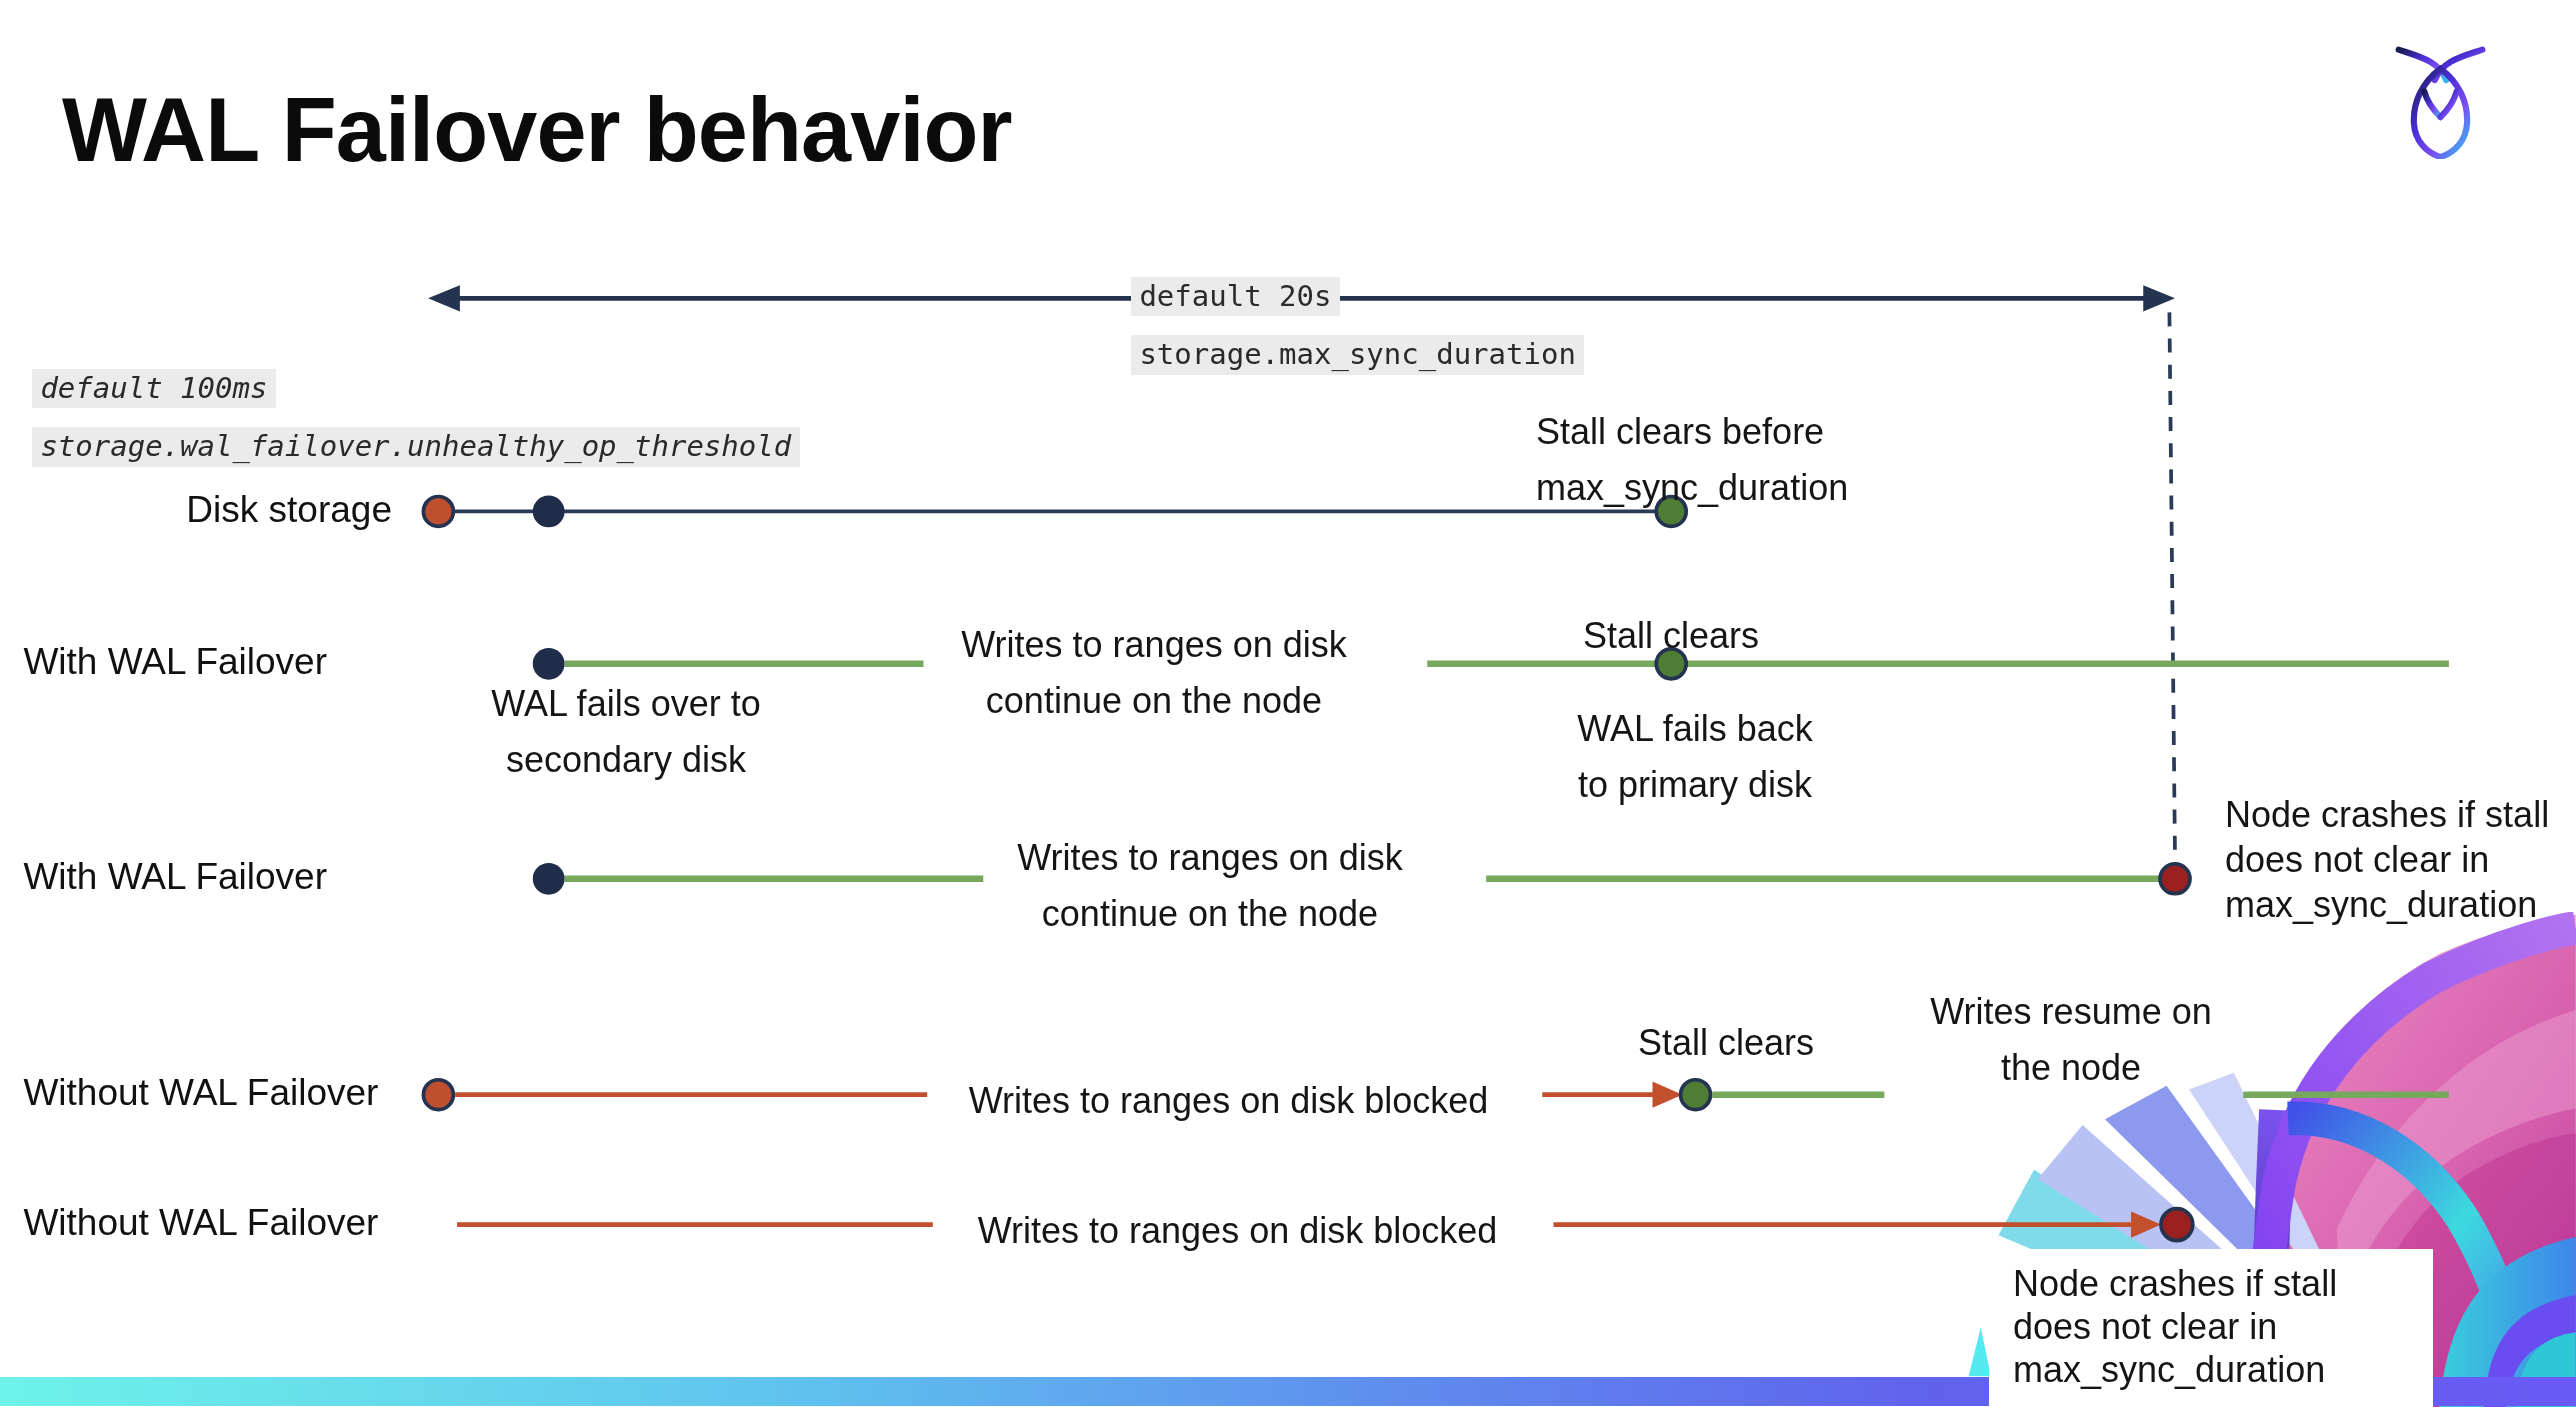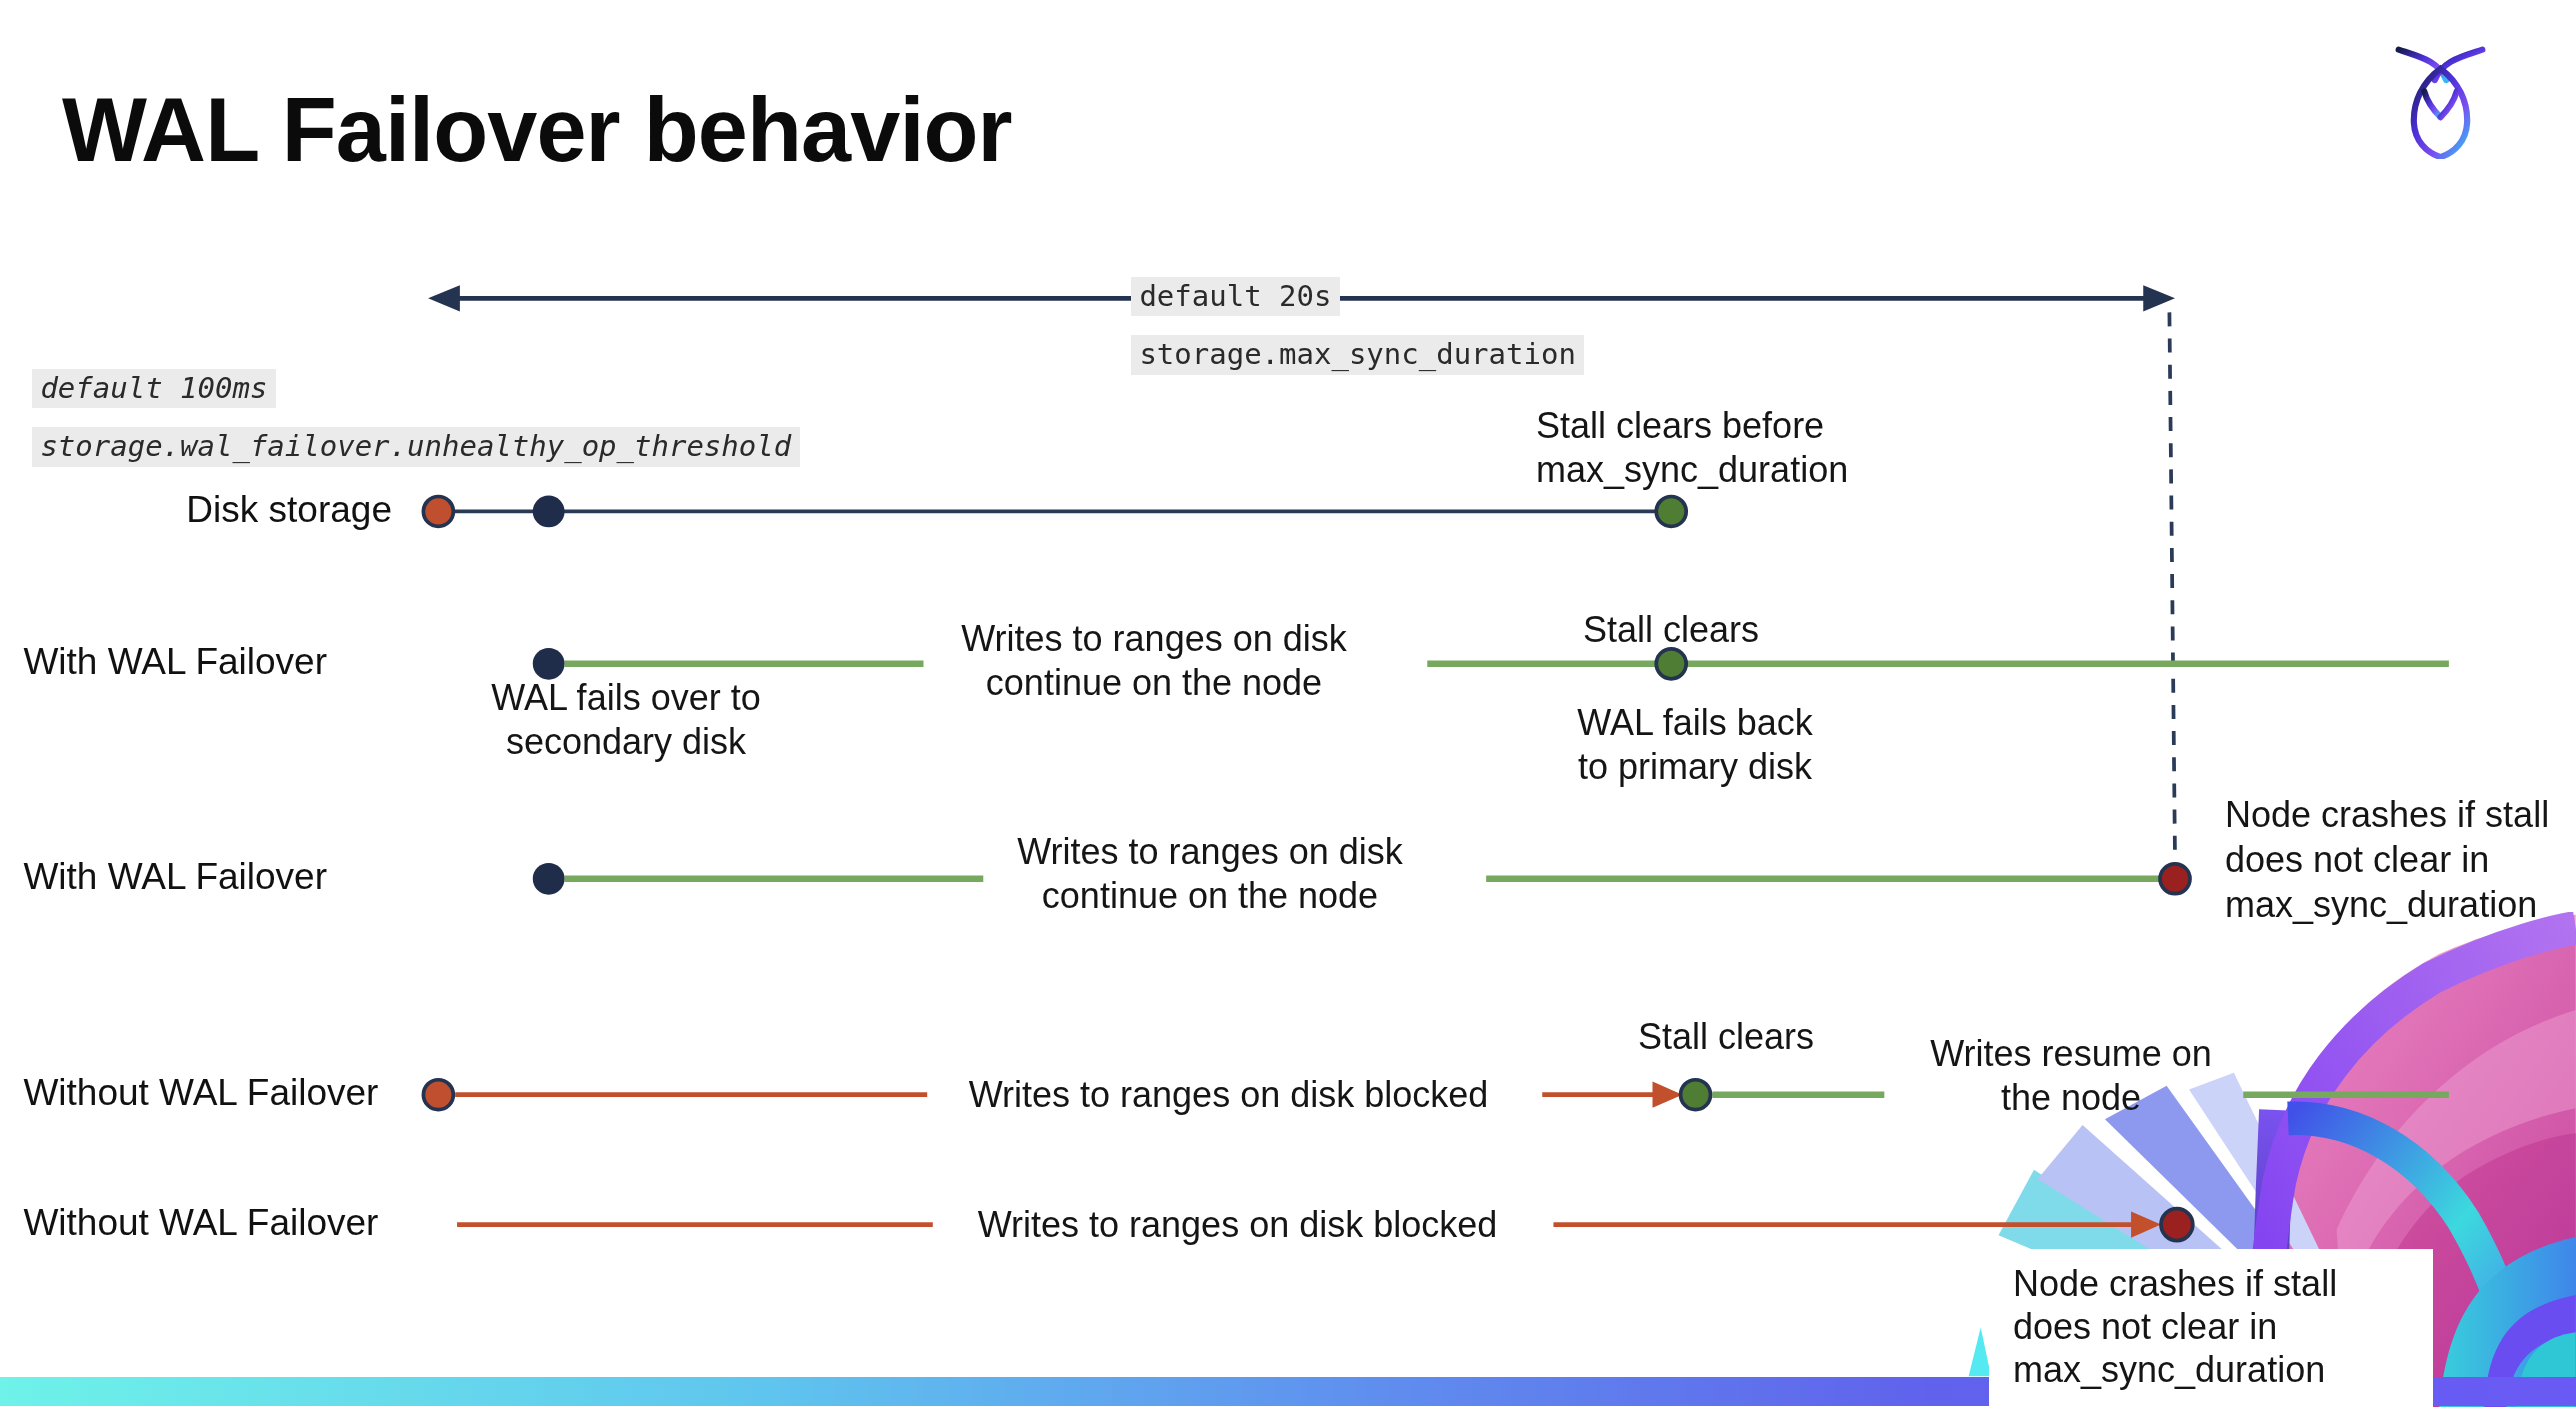--- a/index.html
+++ b/index.html
@@ -4,21 +4,21 @@
 <style>
   html,body{margin:0;padding:0;background:#ffffff;}
   .slide{position:relative;width:2576px;height:1408px;background:#ffffff;overflow:hidden;
          font-family:"Liberation Sans",sans-serif;color:#141414;}
   .abs{position:absolute;}
   .title{left:62px;top:79px;font-size:90px;font-weight:800;letter-spacing:-0.9px;color:#0b0b0b;
          font-family:"Liberation Sans",sans-serif;z-index:6;}
   .codewrap{z-index:6;font-family:"DejaVu Sans Mono","Liberation Mono",monospace;font-size:29px;color:#2a2a2a;line-height:1;}
   .codewrap span{display:inline-block;background:#ebebeb;padding:4.7px 8.4px 5.6px 8.4px;margin-bottom:2.8px;}
   .codewrap span{display:table;margin-top:19px;}
-  .note{z-index:6;font-size:36px;line-height:44px;white-space:pre-line;color:#151515;}
+  .note{z-index:6;font-size:36px;line-height:56px;white-space:pre-line;color:#151515;}
   .center{text-align:center;}
   .row-label{z-index:6;font-size:37px;color:#111;}
   .right{text-align:right;}
   .whitebox{left:1989px;top:1249px;width:444px;height:159px;background:#ffffff;z-index:5;}
   .whitebox .note{position:absolute;left:24px;top:13px;font-size:36px;line-height:43px;}
   .bar{left:0;top:1377px;width:2576px;height:29px;z-index:3;
        background:linear-gradient(90deg,#6ef2e9 0%,#5fc4ee 30%,#5f8bee 55%,#6062ec 75%,#6a5af5 100%);}
   svg{display:block;}
   .decor{left:1944px;top:912px;z-index:2;}
   .diagram{left:0;top:0;z-index:4;}
@@ -172,18 +172,18 @@
 secondary disk</div>
   <div class="abs note center" style="left:1555px;top:701px;width:280px;">WAL fails  back
 to primary disk</div>
   <div class="abs note center" style="left:1006px;top:830px;width:408px;">Writes to ranges on disk
 continue on the node</div>
   <div class="abs note" style="left:2225px;top:792px;width:346px;line-height:45px;">Node crashes if stall
 does not clear in
 max_sync_duration</div>
   <div class="abs note center" style="left:950px;top:1073px;width:557px;">Writes to ranges on disk  blocked</div>
   <div class="abs note center" style="left:1586px;top:1015px;width:280px;">Stall clears</div>
-  <div class="abs note center" style="left:1912px;top:1032px;width:318px;">Writes resume on
+  <div class="abs note center" style="left:1912px;top:984px;width:318px;">Writes resume on
 the node</div>
   <div class="abs note center" style="left:961px;top:1203px;width:553px;">Writes to ranges on disk  blocked</div>
 
 </div>
 
 
 </body></html>

